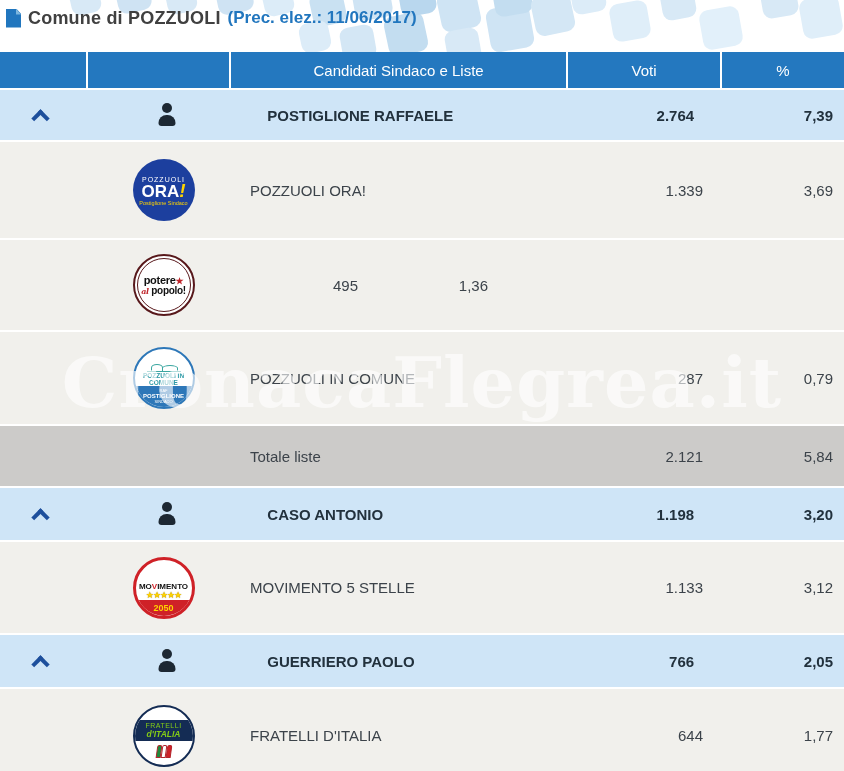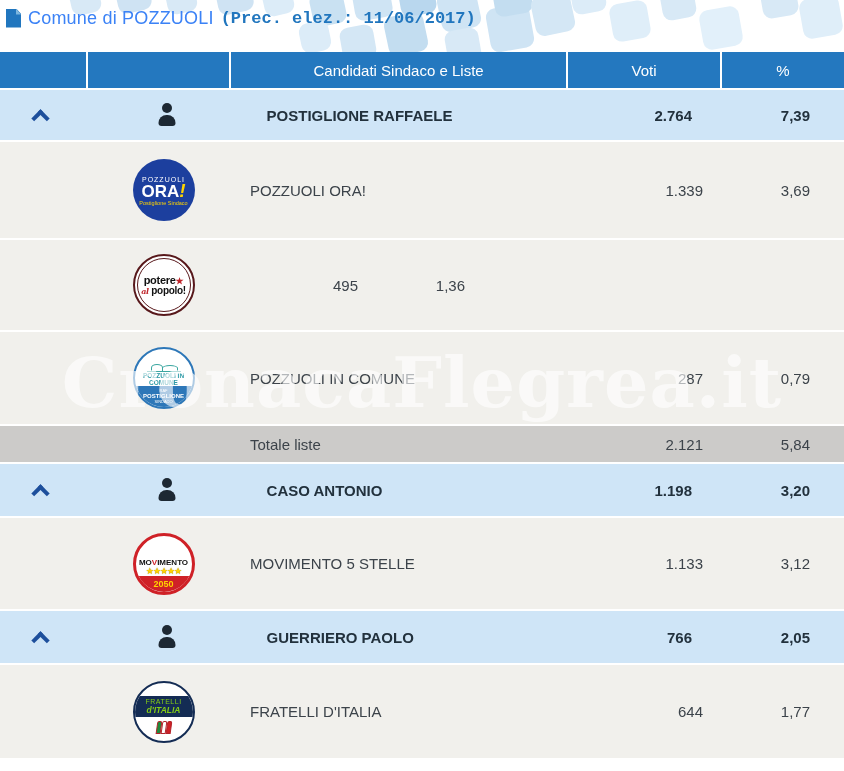--- a/index.html
+++ b/index.html
@@ -11,22 +11,22 @@
   .pattern { position:absolute; top:0; left:0; width:844px; height:60px; overflow:hidden; z-index:0; }
   .sq { position:absolute; border-radius:9px; }
 
   
   .tophead { position:relative; z-index:2; height:52px; padding:5px 6px 0 6px; }
   .title-line { display:flex; align-items:center; gap:7px; height:26px; }
   .doc-icon { width:15px; height:19px; background:#2176be;
               clip-path:polygon(0 0, 68% 0, 100% 28%, 100% 100%, 0 100%); position:relative; }
   .doc-icon::after { content:''; position:absolute; right:0; top:0; width:5px; height:6px; background:#7db6de;
               clip-path:polygon(0 0, 100% 100%, 0 100%); }
-  .title { font-size:18px; font-weight:normal; color:#3b82f6; letter-spacing:.2px; }
-  .title-suffix { font-size:17px; font-weight:bold; color:#2176be;font-family:Liberation Mono, monospace; }
+  .title { font-size:18px; font-weight:bold; color:#404040; letter-spacing:.2px; }
+  .title-suffix { font-size:17px; font-weight:bold; color:#2176be; }
   .info-line { display:flex; justify-content:space-between; align-items:center; margin-top:3px;
                font-size:13.5px; color:#3c444b; padding-left:1px; }
   .info-line b { color:#222e38; }
   .updated { white-space:nowrap; }
 
   
   .tbl { position:relative; z-index:2; }
   .thead { display:flex; height:36px; background:#2478bf; color:#fff; margin-bottom:2px; }
   .thead .hc { display:flex; align-items:center; justify-content:center; font-size:15px; }
   .hc1 { width:90px; border-right:2px solid #fff; }
@@ -36,21 +36,21 @@
   .hc5 { width:125px; }
 
   .row { display:flex; align-items:center; margin-bottom:2px; }
   .row.candidate { background:#cfe5f7;gap:21px; }
   .row.list { background:#f1f0ec; }
   .row.total { background:#cccbc9; }
   .c1 { width:90px; display:flex; justify-content:center; align-items:center; }
   .c2 { width:147px; display:flex; justify-content:center; align-items:center; }
   .c3 { width:345px; padding-left:13px; font-size:15px; color:#3c434a; }
   .c4 { width:135px; text-align:right; padding-right:14px; font-size:15px; color:#3c434a; }
-  .c5 { width:127px; text-align:right; padding-right:34px; font-size:15px; color:#3c434a; }
+  .c5 { width:127px; text-align:right; padding-right:11px; font-size:15px; color:#3c434a; }
   .bold { font-weight:bold; color:#22313d !important; }
 
   .chevron { width:13px; height:13px; border-style:solid; border-color:#1d4f9c;
              border-width:4px 4px 0 0; transform:rotate(-45deg); margin-top:6px; }
   .person { width:22px; height:24px; position:relative; }
   .person::before { content:''; position:absolute; top:0; left:50%; transform:translateX(-50%);
                     width:10px; height:10px; border-radius:50%; background:#1d2833; }
   .person::after  { content:''; position:absolute; bottom:1px; left:50%; transform:translateX(-50%);
                     width:17px; height:11px; border-radius:8px 8px 3px 3px; background:#1d2833; }
 
@@ -213,21 +213,21 @@
             <div class="b2">POSTIGLIONE</div>
             <div class="b3">SINDACO</div>
           </div>
         </div>
       </div>
       <div class="c3">POZZUOLI IN COMUNE</div>
       <div class="c4">287</div>
       <div class="c5">0,79</div>
     </div>
 
-    <div class="row total" style="height:36px">
+    <div class="row total" style="height:60px">
       <div class="c1"></div>
       <div class="c2"></div>
       <div class="c3">Totale liste</div>
       <div class="c4">2.121</div>
       <div class="c5">5,84</div>
     </div>
 
     <div class="row candidate" style="height:52px">
       <div class="c1">
           <span class="chevron"></span>

